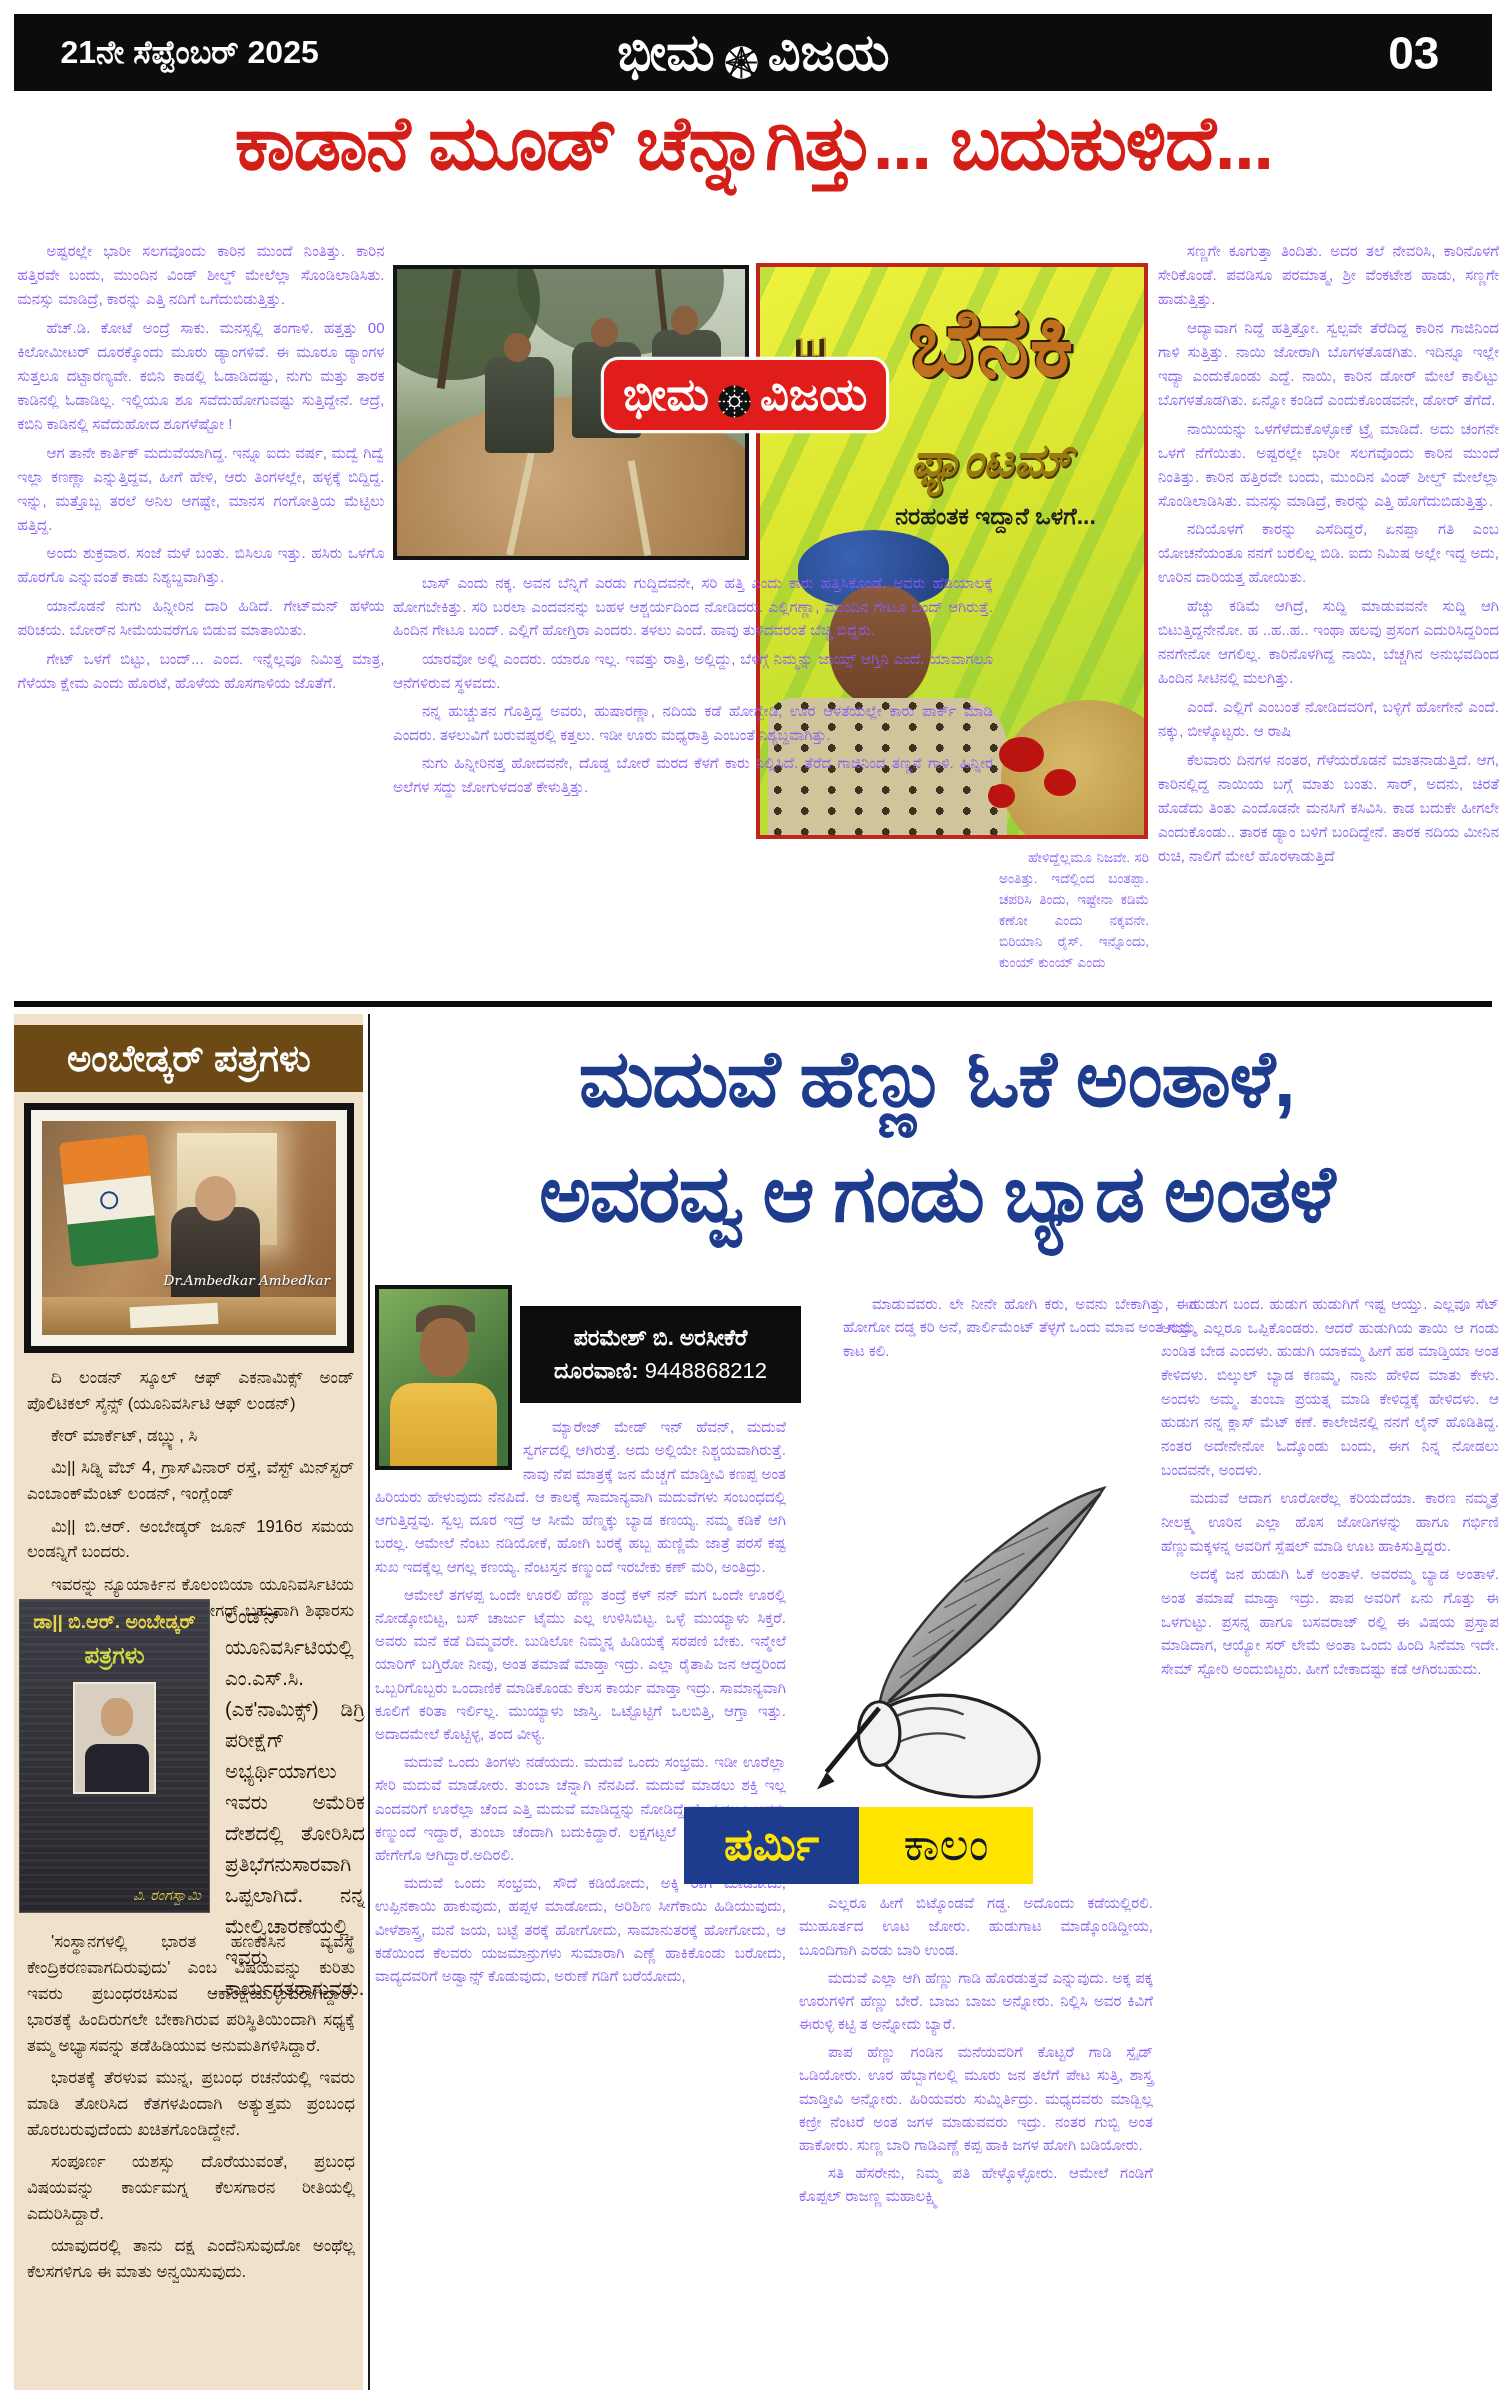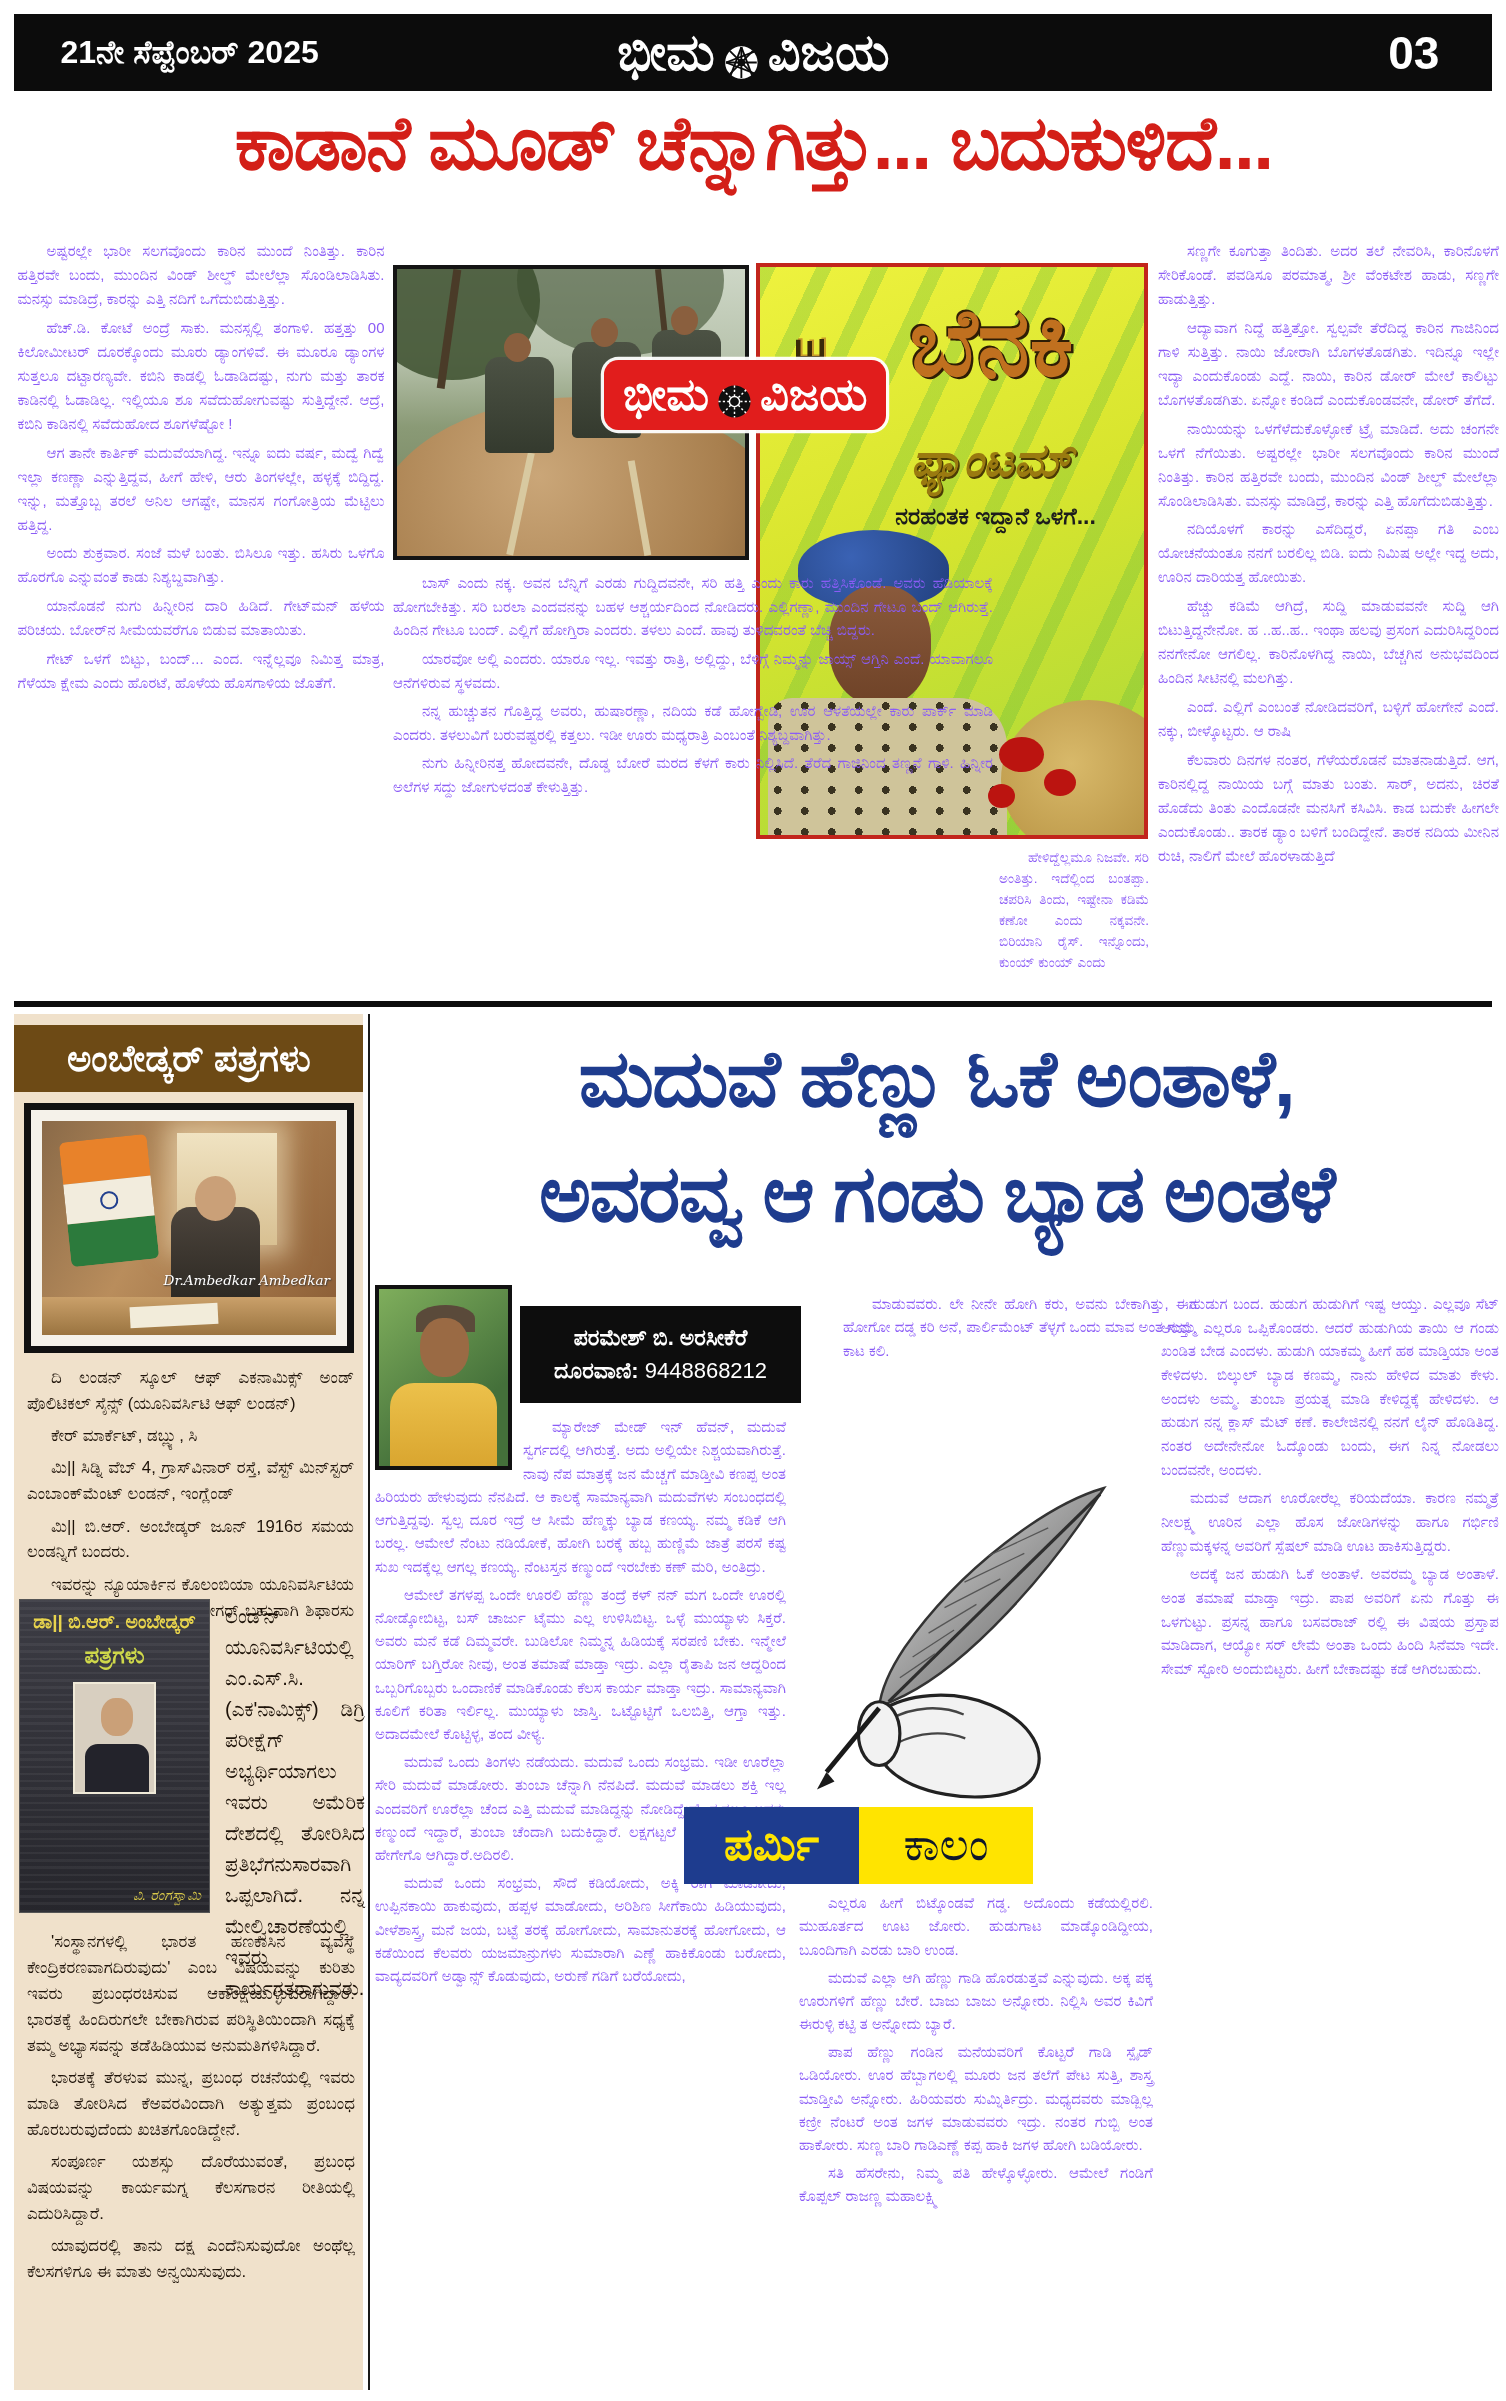--- a/index.html
+++ b/index.html
@@ -303,21 +303,21 @@
   </div>
   <div class="bk-author">ವಿ. ರಂಗಸ್ವಾಮಿ</div>
 </div>
 
 <div class="abs sb-text sb-t2">
   <p style="text-indent:0">ಲಂಡ'ನ್ ಯೂನಿವರ್ಸಿಟಿಯಲ್ಲಿ ಎಂ.ಎಸ್.ಸಿ. (ಎಕ'ನಾಮಿಕ್ಸ್) ಡಿಗ್ರಿ ಪರೀಕ್ಷೆಗ್ ಅಭ್ಯರ್ಥಿಯಾಗಲು ಇವರು ಅಮೆರಿಕ ದೇಶದಲ್ಲಿ ತೋರಿಸಿದ ಪ್ರತಿಭೆಗನುಸಾರವಾಗಿ ಒಪ್ಪಲಾಗಿದೆ. ನನ್ನ ಮೇಲ್ವಿಚಾರಣೆಯಲ್ಲಿ ಇವರು ಕಾರ್ಯಗತರಾಗುವರು.</p>
 </div>
 
 <div class="abs sb-text sb-t3">
   <p>'ಸಂಸ್ಥಾನಗಳಲ್ಲಿ ಭಾರತ ಹಣಕಾಸಿನ ವ್ಯವಸ್ಥೆ ಕೇಂದ್ರಿಕರಣವಾಗದಿರುವುದು' ಎಂಬ ವಿಷಯವನ್ನು ಕುರಿತು ಇವರು ಪ್ರಬಂಧರಚಿಸುವ ಆಕಾಂಕ್ಷೆಯುಳ್ಳುವರಾಗಿದ್ದಾರೆ. ಭಾರತಕ್ಕೆ ಹಿಂದಿರುಗಲೇ ಬೇಕಾಗಿರುವ ಪರಿಸ್ಥಿತಿಯಿಂದಾಗಿ ಸಧ್ಯಕ್ಕೆ ತಮ್ಮ ಅಭ್ಯಾಸವನ್ನು ತಡೆಹಿಡಿಯುವ ಅನುಮತಿಗಳಿಸಿದ್ದಾರೆ.</p>
-  <p>ಭಾರತಕ್ಕೆ ತೆರಳುವ ಮುನ್ನ, ಪ್ರಬಂಧ ರಚನೆಯಲ್ಲಿ ಇವರು ಮಾಡಿ ತೋರಿಸಿದ ಕೆಅವರವಿಂದಾಗಿ ಅತ್ಯುತ್ತಮ ಪ್ರಂಬಂಧ ಹೊರಬರುವುದೆಂದು ಖಚಿತಗೊಂಡಿದ್ದೇನೆ.</p>
+  <p>ಭಾರತಕ್ಕೆ ತೆರಳುವ ಮುನ್ನ, ಪ್ರಬಂಧ ರಚನೆಯಲ್ಲಿ ಇವರು ಮಾಡಿ ತೋರಿಸಿದ ಕೆತಗಳಪಿಂದಾಗಿ ಅತ್ಯುತ್ತಮ ಪ್ರಂಬಂಧ ಹೊರಬರುವುದೆಂದು ಖಚಿತಗೊಂಡಿದ್ದೇನೆ.</p>
   <p>ಸಂಪೂರ್ಣ ಯಶಸ್ಸು ದೊರೆಯುವಂತೆ, ಪ್ರಬಂಧ ವಿಷಯವನ್ನು ಕಾರ್ಯಮಗ್ನ ಕೆಲಸಗಾರನ ರೀತಿಯಲ್ಲಿ ಎದುರಿಸಿದ್ದಾರೆ.</p>
   <p>ಯಾವುದರಲ್ಲಿ ತಾನು ದಕ್ಷ ಎಂದೆನಿಸುವುದೋ ಅಂಥೆಲ್ಲ ಕೆಲಸಗಳಿಗೂ ಈ ಮಾತು ಅನ್ವಯಿಸುವುದು.</p>
 </div>
 
 <div class="abs headline2">
   <div>ಮದುವೆ ಹೆಣ್ಣು ಓಕೆ ಅಂತಾಳೆ,</div>
   <div>ಅವರವ್ವ ಆ ಗಂಡು ಬ್ಯಾಡ ಅಂತಳೆ</div>
 </div>
 
 <div class="abs auth-photo">

